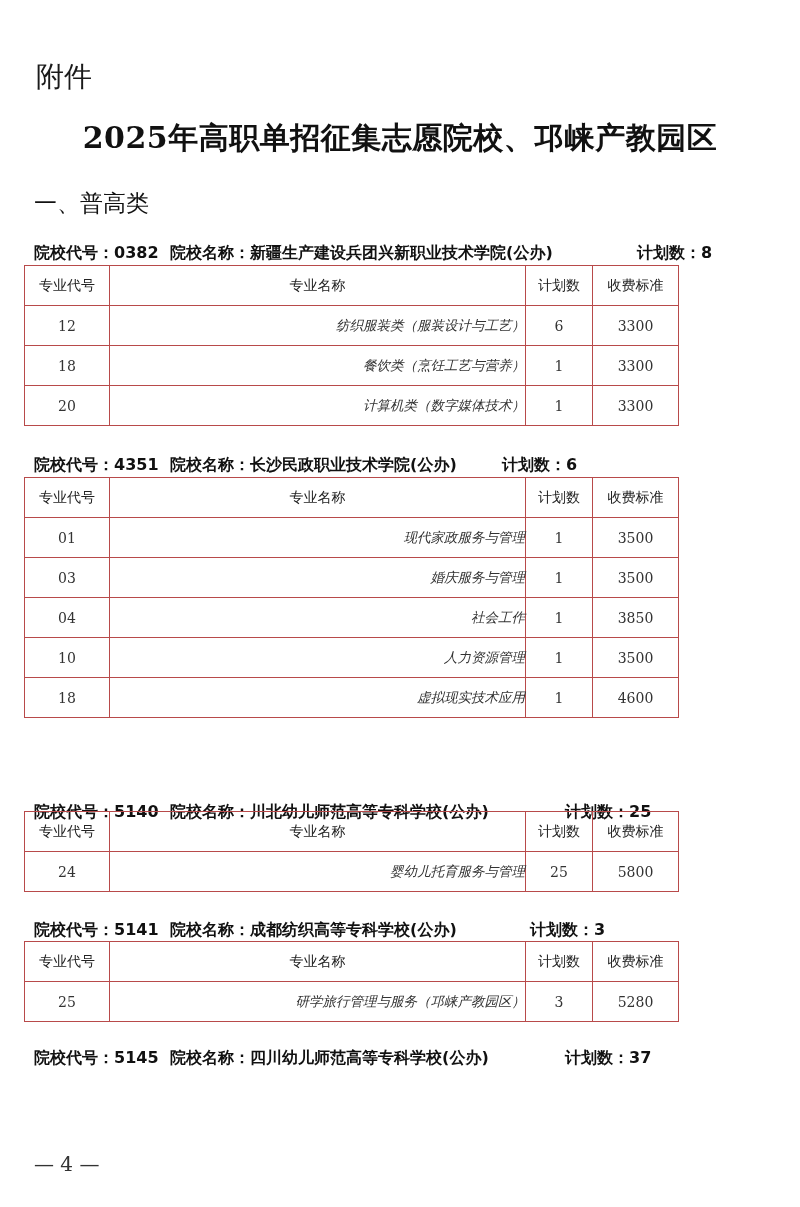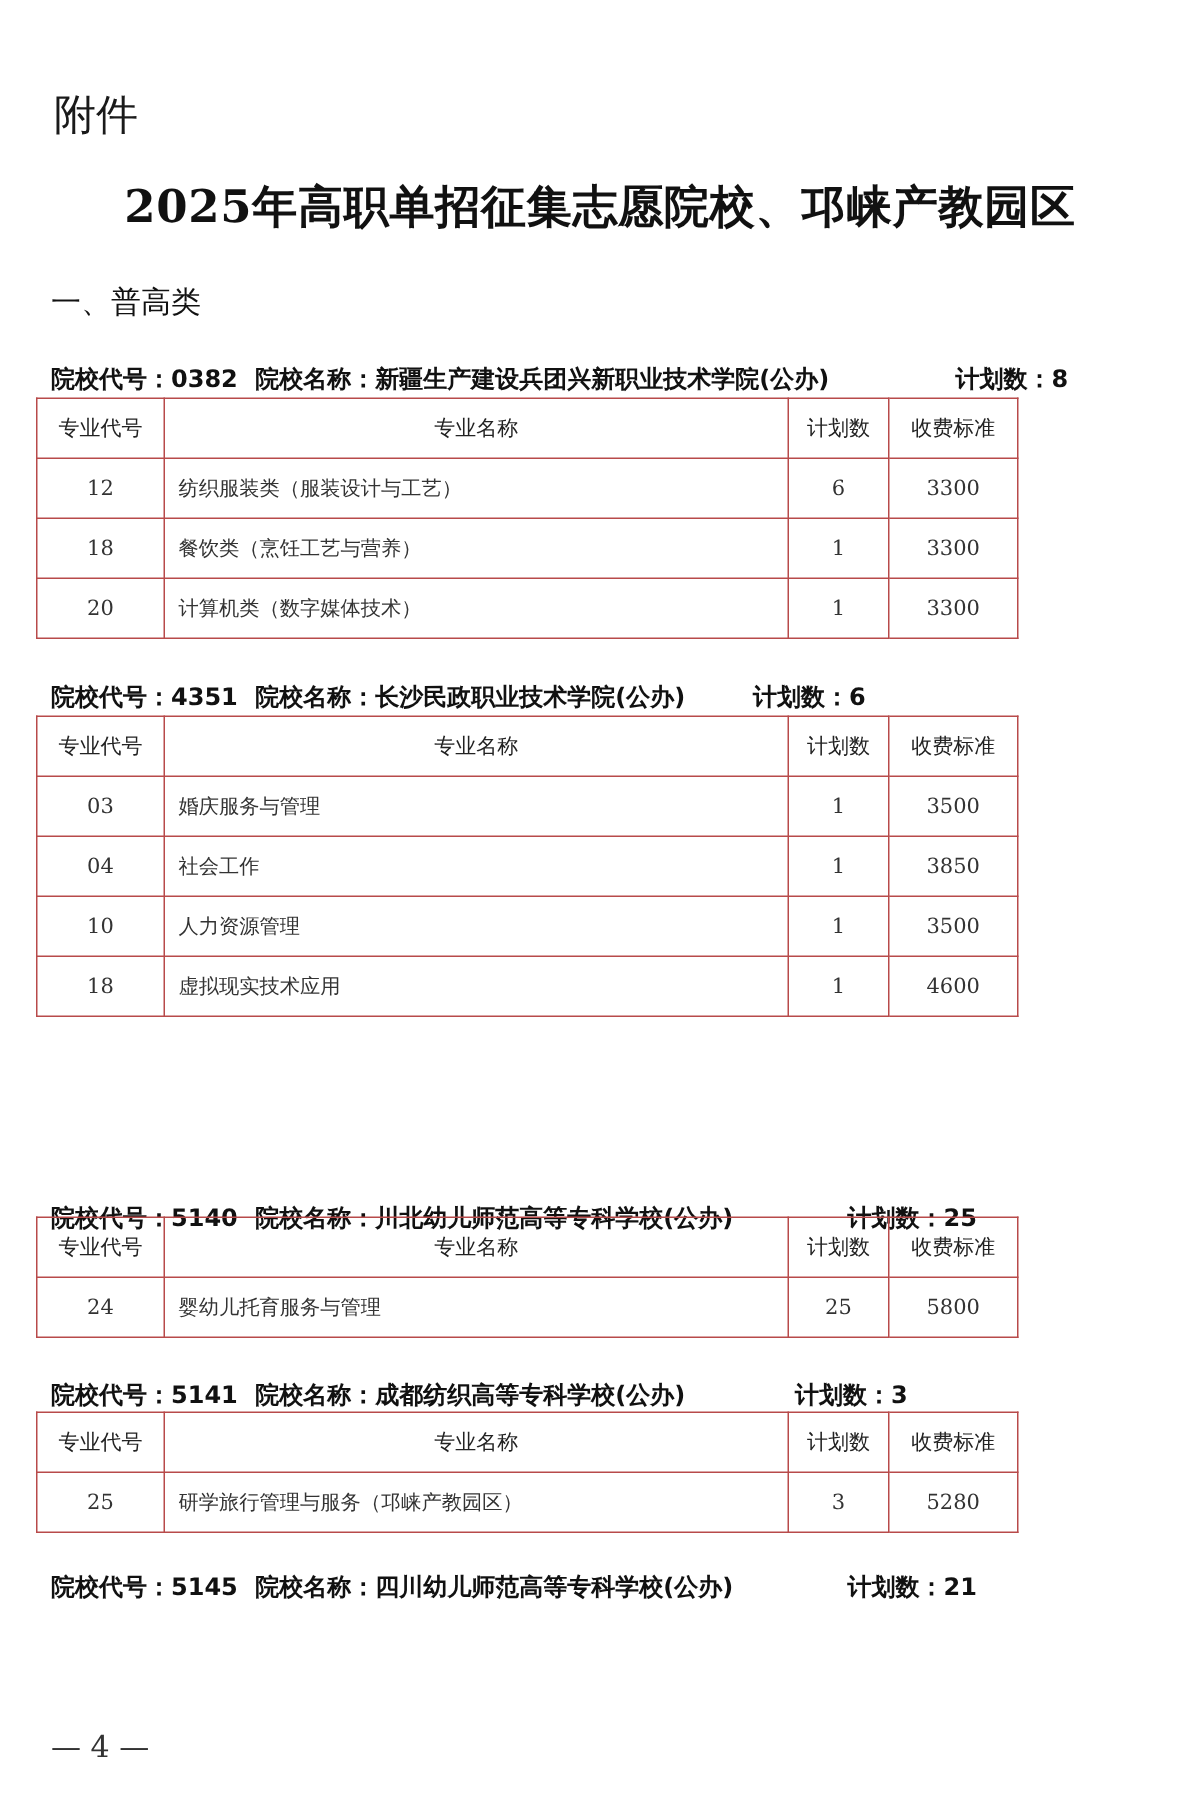--- a/index.html
+++ b/index.html
@@ -1,28 +1,28 @@
 <!DOCTYPE html>
 <html><head>
 <meta charset="utf-8">
 <style>
   html, body { margin:0; padding:0; background:#ffffff; }
   body { width:800px; height:1207px; position:relative; overflow:hidden; color:#111; }
   .attach { position:absolute; left:36px; top:58px; font-family:"DejaVu Sans", sans-serif; font-size:28px; color:#1a1a1a; }
   .title { position:absolute; left:0; width:800px; top:118px; text-align:center; font-family:"DejaVu Serif", serif; font-weight:bold; font-size:30px; letter-spacing:0.5px; color:#111; }
-  .section { position:absolute; left:34px; top:188px; font-family:Liberation Sans, sans-serif; font-size:20px; color:#111; }
+  .section { position:absolute; left:34px; top:188px; font-family:Liberation Sans, sans-serif; font-size:23px; color:#111; }
   .school { position:absolute; left:34px; font-family:"DejaVu Sans", sans-serif; font-weight:bold; font-size:16px; color:#111; white-space:nowrap; }
   .school .code { margin-right:6px; }
   .school .cnt { position:absolute; top:0; white-space:nowrap; }
   table.t { position:absolute; left:24px; width:655px; border-collapse:collapse; table-layout:fixed; font-size:14px; }
   table.t td, table.t th { border:1.5px solid #b84a4a; height:39px; padding:0; font-weight:normal; }
   table.t th { font-family:"DejaVu Sans", sans-serif; color:#222; font-size:14px; }
   table.t td { font-family:"DejaVu Serif", serif; color:#333; }
   .c1 { width:84px; text-align:center; }
-  .c2 { text-align:left; padding-left:9px !important; }
+  .c2 { text-align:right; padding-left:9px !important;font-style:italic; }
   .c2h { text-align:center; }
   .c3 { width:66px; text-align:center; }
   .c4 { width:85px; text-align:center;margin-left:12px; }
   td.c2 { font-family:"DejaVu Sans", sans-serif !important; font-size:13.5px; color:#333; }
   .pagenum { position:absolute; left:34px; top:1152px; font-family:"DejaVu Serif", serif; font-size:20px; color:#333; white-space:pre; }
 </style>
 </head>
 <body>
 
 <div class="attach">附件</div>
@@ -68,20 +68,26 @@
   <span>院校名称：长沙民政职业技术学院(公办)</span>
   <span class="cnt" style="left:468px;">计划数：6</span>
 </div>
 <table class="t" style="top:477px;">
   <tbody>
       <tr>
     <th class="c1">专业代号</th>
     <th class="c2h">专业名称</th>
     <th class="c3">计划数</th>
     <th class="c4">收费标准</th>
+  </tr>
+  <tr>
+    <td class="c1">01</td>
+    <td class="c2">现代家政服务与管理</td>
+    <td class="c3">1</td>
+    <td class="c4">3500</td>
   </tr>
   <tr>
     <td class="c1">03</td>
     <td class="c2">婚庆服务与管理</td>
     <td class="c3">1</td>
     <td class="c4">3500</td>
   </tr>
   <tr>
     <td class="c1">04</td>
     <td class="c2">社会工作</td>
@@ -143,16 +149,16 @@
     <td class="c2">研学旅行管理与服务（邛崃产教园区）</td>
     <td class="c3">3</td>
     <td class="c4">5280</td>
   </tr>
 </tbody>
   </table>
 
 <div class="school" style="top:1048px;">
   <span class="code">院校代号：5145</span>
   <span>院校名称：四川幼儿师范高等专科学校(公办)</span>
-  <span class="cnt" style="left:531px;">计划数：21</span>
+  <span class="cnt" style="left:531px;">计划数：37</span>
 </div>
 
 <div class="pagenum">— 4 —</div>
 
 </body></html>

